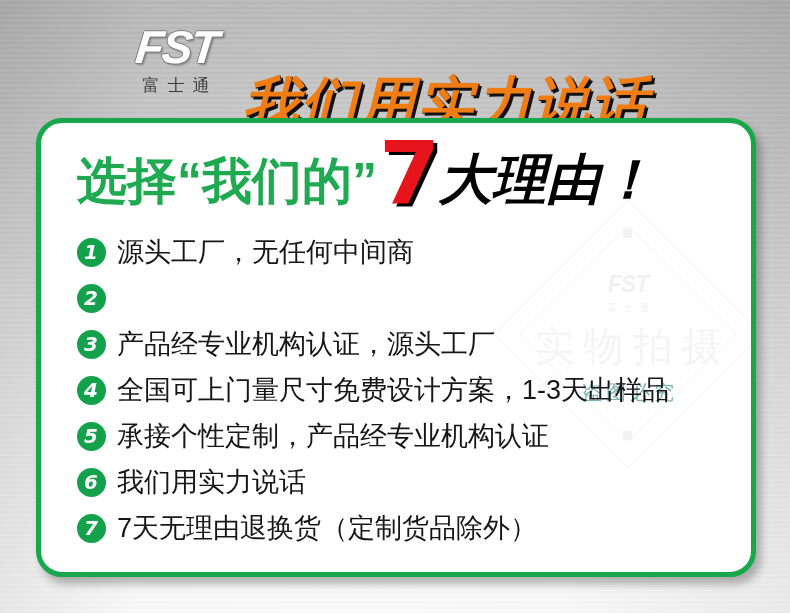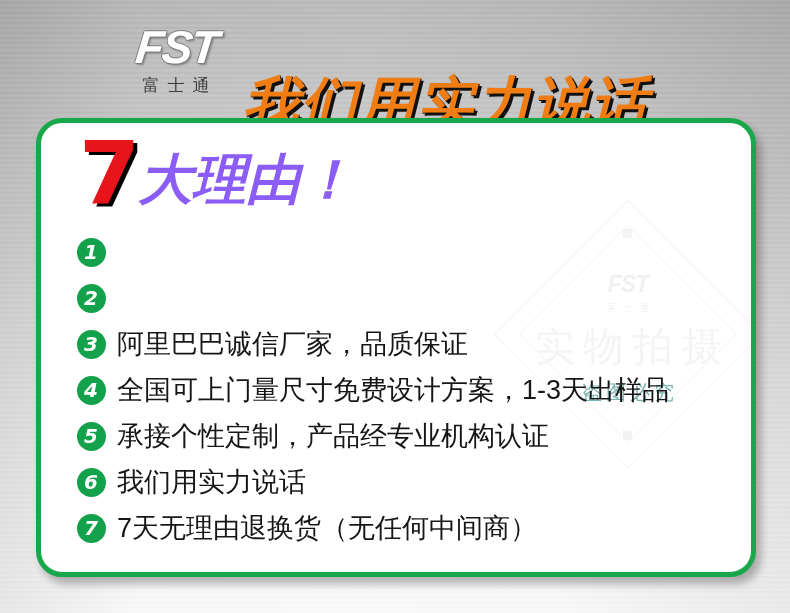--- a/index.html
+++ b/index.html
@@ -181,21 +181,21 @@
     font-weight:bold;
     color:#e8141b;
     margin-left:2px;
     top:6px;
     text-shadow:4px 3px 0 #000000;
     font-family:"DejaVu Sans","Liberation Sans",sans-serif;
   }
   #title-red {
     font-size:54px; line-height:62px;
     font-weight:bold; font-style:italic;
-    color:#8b5cf6;
+    color:#000000;
     margin-left:-2px;
     letter-spacing:0px;
   }
 
   
   #reasons {
     position:absolute; left:36px; top:106px;
     z-index:3;
     width:660px;
   }
@@ -247,54 +247,56 @@
       <div class="wm-diamond inner"></div>
       <div class="wm-sq top"></div>
       <div class="wm-sq bot"></div>
       <div class="wm-logo">FST</div>
       <div class="wm-logo-sub">富士通</div>
       <div class="wm-main">实物拍摄</div>
       <div class="wm-foot">盗图必究</div>
     </div>
 
     <div id="title-row">
+      <span id="title-green">选择“我们的”</span>
       <span id="title-seven">7</span>
       <span id="title-red">大理由！</span>
     </div>
 
     <div id="reasons">
 
       <div class="reason">
         <span class="badge">1</span>
+        <span class="reason-text">源头工厂，无任何中间商</span>
       </div>
 
       <div class="reason">
         <span class="badge">2</span>
       </div>
 
       <div class="reason">
         <span class="badge">3</span>
-        <span class="reason-text">阿里巴巴诚信厂家，品质保证</span>
+        <span class="reason-text">产品经专业机构认证，源头工厂</span>
       </div>
 
       <div class="reason">
         <span class="badge">4</span>
         <span class="reason-text">全国可上门量尺寸免费设计方案，1-3天出样品</span>
       </div>
 
       <div class="reason">
         <span class="badge">5</span>
         <span class="reason-text">承接个性定制，产品经专业机构认证</span>
       </div>
 
       <div class="reason">
         <span class="badge">6</span>
         <span class="reason-text">我们用实力说话</span>
       </div>
 
       <div class="reason">
         <span class="badge">7</span>
-        <span class="reason-text">7天无理由退换货（无任何中间商）</span>
+        <span class="reason-text">7天无理由退换货（定制货品除外）</span>
       </div>
 
     </div>
   </div>
 </div>
 
 </body></html>

